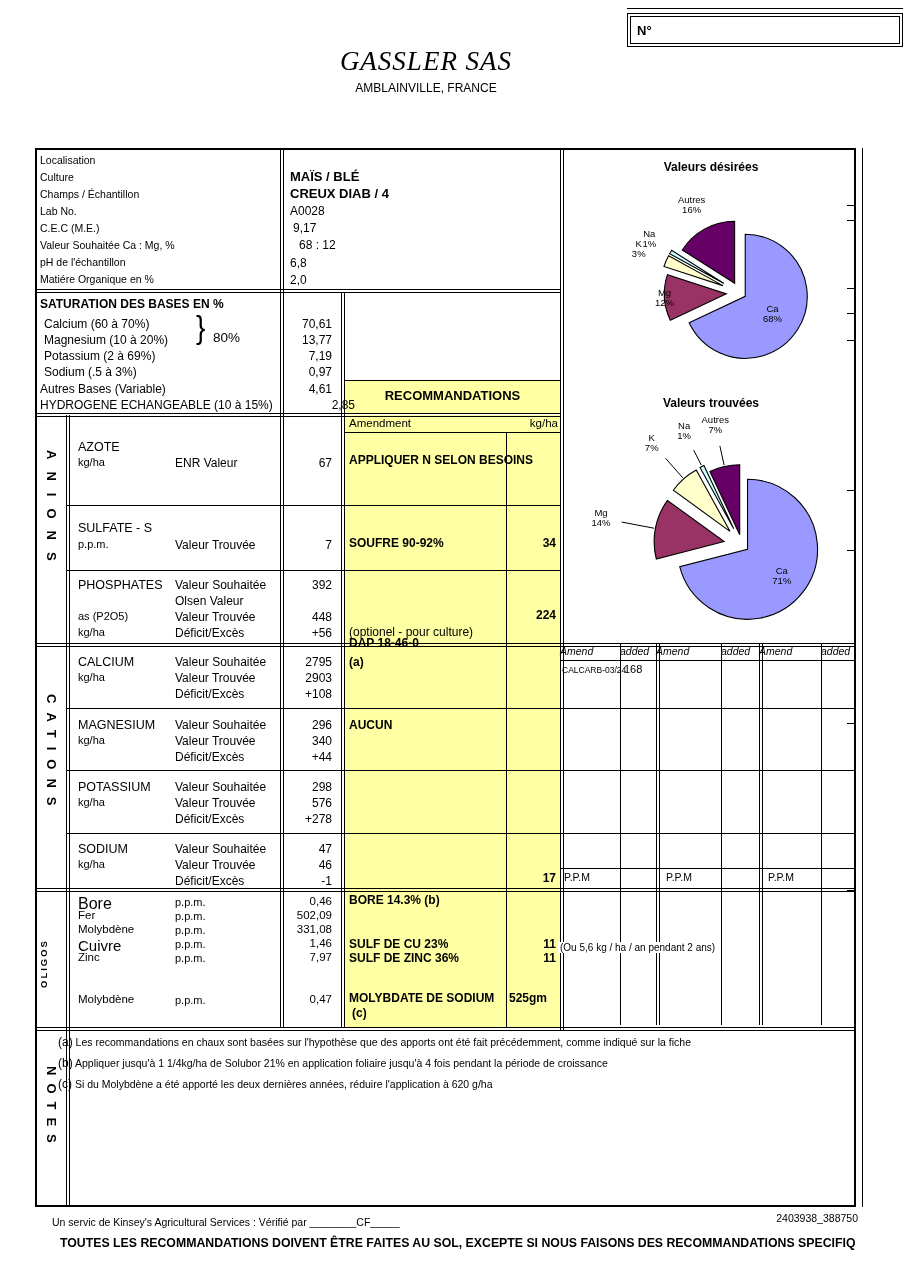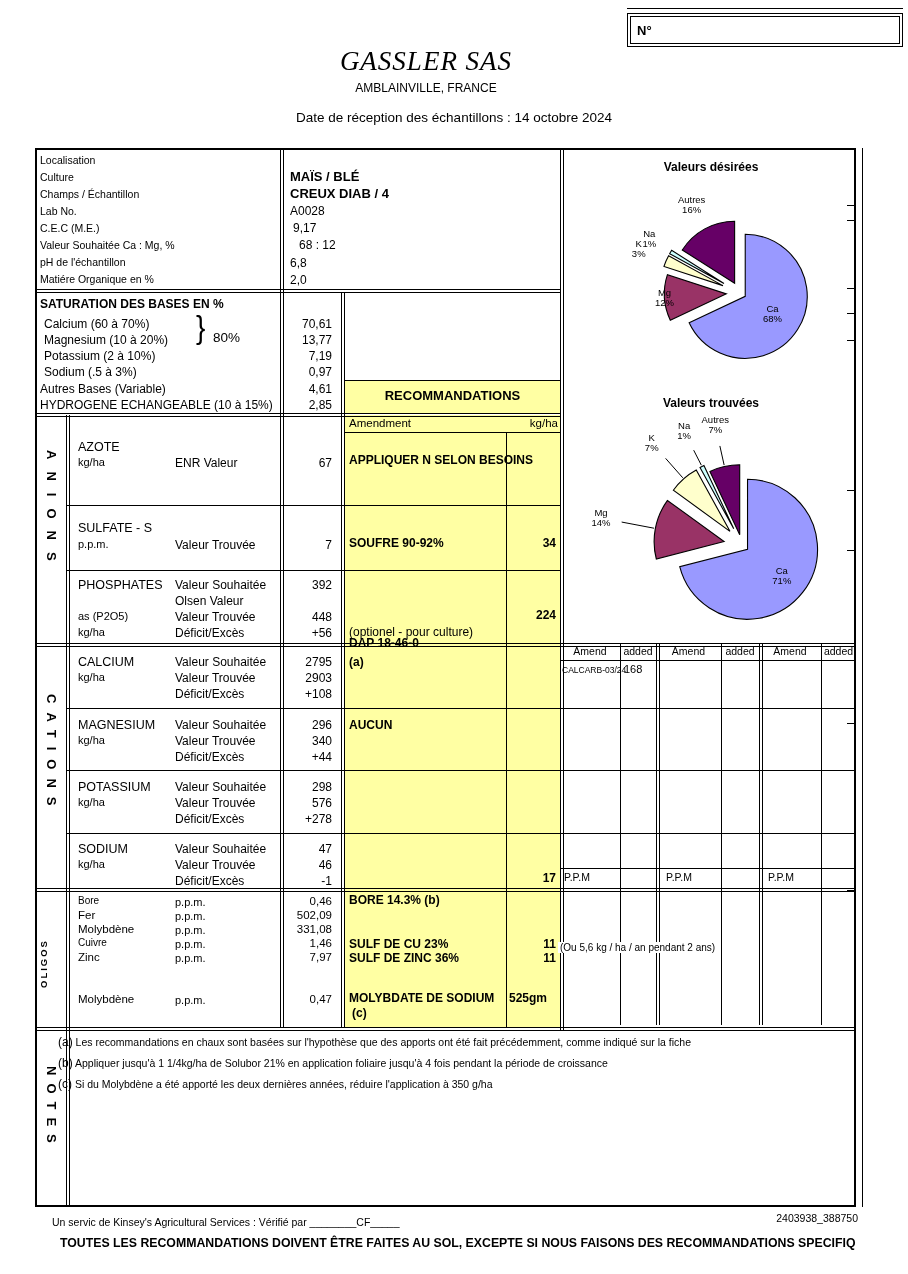--- a/index.html
+++ b/index.html
@@ -14,21 +14,21 @@
   .lbl{position:absolute;font-size:10.5px;white-space:nowrap;}
   .t12{position:absolute;font-size:12px;white-space:nowrap;}
   .t125{position:absolute;font-size:12.5px;white-space:nowrap;}
   .t11{position:absolute;font-size:11px;white-space:nowrap;}
   .bold{font-weight:bold;}
   .num{position:absolute;left:250px;width:82px;text-align:right;font-size:12px;white-space:nowrap;}
   .rec{position:absolute;font-size:12px;font-weight:bold;white-space:nowrap;}
   .recval{position:absolute;left:506px;width:50px;text-align:right;font-size:12px;font-weight:bold;}
   .vtext{position:absolute;writing-mode:vertical-rl;font-weight:bold;white-space:nowrap;}
   .vtext-flip{position:absolute;writing-mode:vertical-rl;transform:rotate(180deg);font-weight:bold;white-space:nowrap;}
-  .thc{position:absolute;font-size:10.5px;text-align:center;white-space:nowrap;}
+  .thc{position:absolute;font-size:10.5px;text-align:left;white-space:nowrap;font-style:italic;}
   .center{text-align:center;}
   .tick{position:absolute;left:847px;width:9px;border-top:1px solid #000;}
   #idbox{position:absolute;left:627px;top:13px;width:276px;height:34px;border:4px double #000;
          display:flex;align-items:stretch;box-sizing:border-box;background:#fff;}
   #idbox .nsign{display:flex;align-items:center;padding:0 4px 0 6px;font-weight:bold;font-size:13px;}
   #idbox .idyellow{flex:1;background:#ffff99;display:flex;align-items:center;border-left:1px solid #000;padding-left:4px;}
   #idbox .idlabel{font-weight:bold;font-size:13.5px;}
   #idbox .idvalue{font-size:14px;margin-left:10px;}
   .notes-line{position:absolute;font-size:10.5px;white-space:nowrap;}
   .notes-line .ntag{font-size:12px;}
@@ -39,21 +39,20 @@
 
 <div id="page">
 
   <div class="hline" style="left:627px;top:8px;width:276px;"></div>
   <div id="idbox">
     <span class="nsign">N°</span>
   </div>
 
   <div class="abs center" style="left:0;top:46px;width:852px;font-family:'Liberation Serif',serif;font-style:italic;font-size:27px;letter-spacing:1px;">GASSLER SAS</div>
   <div class="abs center" style="left:0;top:81px;width:852px;font-size:12px;">AMBLAINVILLE, FRANCE</div>
-  <div class="abs center" style="left:0;top:110px;width:908px;font-size:13.5px;">Date de réception des échantillons : 14 octobre 2024</div>
 
   <div class="abs" style="left:35px;top:148px;width:821px;height:1059px;border:2px solid #000;box-sizing:border-box;"></div>
   <div class="vline" style="left:862px;top:148px;height:1059px;"></div>
   <div class="tick" style="top:205px;"></div>
   <div class="tick" style="top:220px;"></div>
   <div class="tick" style="top:288px;"></div>
   <div class="tick" style="top:313px;"></div>
   <div class="tick" style="top:340px;"></div>
   <div class="tick" style="top:490px;"></div>
   <div class="tick" style="top:550px;"></div>
@@ -104,30 +103,30 @@
   <div class="t12 bold" style="left:290px;top:186px;font-size:13px;">CREUX DIAB / 4</div>
   <div class="t12" style="left:290px;top:204px;">A0028</div>
   <div class="t12" style="left:293px;top:221px;">9,17</div>
   <div class="t12" style="left:299px;top:238px;">68 : 12</div>
   <div class="t12" style="left:290px;top:256px;">6,8</div>
   <div class="t12" style="left:290px;top:273px;">2,0</div>
 
   <div class="t12 bold" style="left:40px;top:297px;">SATURATION DES BASES EN %</div>
   <div class="t12" style="left:44px;top:317px;">Calcium (60 à 70%)</div>
   <div class="t12" style="left:44px;top:333px;">Magnesium (10 à 20%)</div>
-  <div class="t12" style="left:44px;top:349px;">Potassium (2 à 10%)</div>
+  <div class="t12" style="left:44px;top:349px;">Potassium (2 à 69%)</div>
   <div class="t12" style="left:44px;top:365px;">Sodium (.5 à 3%)</div>
   <div class="t12" style="left:40px;top:382px;">Autres Bases (Variable)</div>
   <div class="t12" style="left:40px;top:398px;">HYDROGENE ECHANGEABLE (10 à 15%)</div>
   <div class="num" style="top:317px;">70,61</div>
   <div class="num" style="top:333px;">13,77</div>
   <div class="num" style="top:349px;">7,19</div>
   <div class="num" style="top:365px;">0,97</div>
   <div class="num" style="top:382px;">4,61</div>
-  <div class="num" style="top:398px;">2,85</div>
+  <div class="num" style="top:398px;margin-left:23px;">2,85</div>
   <div class="abs" style="left:196px;top:312px;font-size:28px;transform:scaleY(1.1);">}</div>
   <div class="abs" style="left:213px;top:330px;font-size:13.5px;">80%</div>
 
   <div class="abs center bold" style="left:345px;top:388px;width:215px;font-size:13px;">RECOMMANDATIONS</div>
   <div class="abs" style="left:349px;top:417px;font-size:11.5px;">Amendment</div>
   <div class="abs" style="left:470px;top:417px;width:88px;text-align:right;font-size:11.5px;">kg/ha</div>
 
   <div class="vtext" style="left:44px;top:450px;height:168px;font-size:13px;letter-spacing:12px;">ANIONS</div>
 
   <div class="t125" style="left:78px;top:440px;">AZOTE</div>
@@ -204,24 +203,24 @@
   <div class="thc" style="left:759px;top:645px;width:62px;">Amend</div>
   <div class="thc" style="left:821px;top:645px;width:35px;">added</div>
   <div class="abs" style="left:562px;top:665px;font-size:8.5px;white-space:nowrap;">CALCARB-03/24</div>
   <div class="abs" style="left:624px;top:663px;font-size:11px;">168</div>
   <div class="abs" style="left:564px;top:871px;font-size:10.5px;">P.P.M</div>
   <div class="abs" style="left:666px;top:871px;font-size:10.5px;">P.P.M</div>
   <div class="abs" style="left:768px;top:871px;font-size:10.5px;">P.P.M</div>
 
   <div class="vtext-flip" style="left:38px;top:936px;height:52px;font-size:9.5px;letter-spacing:2px;">OLIGOS</div>
 
-  <div class="t11" style="left:78px;top:895px;font-size:10px;">Bore</div>
+  <div class="t11" style="left:78px;top:895px;font-size:16px;">Bore</div>
   <div class="t11" style="left:78px;top:909px;font-size:11.5px;">Fer</div>
   <div class="t11" style="left:78px;top:923px;font-size:11.5px;">Molybdène</div>
-  <div class="t11" style="left:78px;top:937px;font-size:10px;">Cuivre</div>
+  <div class="t11" style="left:78px;top:937px;font-size:15px;">Cuivre</div>
   <div class="t11" style="left:78px;top:951px;font-size:11.5px;">Zinc</div>
   <div class="t11" style="left:78px;top:993px;font-size:11.5px;">Molybdène</div>
   <div class="t11" style="left:175px;top:896px;">p.p.m.</div>
   <div class="t11" style="left:175px;top:910px;">p.p.m.</div>
   <div class="t11" style="left:175px;top:924px;">p.p.m.</div>
   <div class="t11" style="left:175px;top:938px;">p.p.m.</div>
   <div class="t11" style="left:175px;top:952px;">p.p.m.</div>
   <div class="t11" style="left:175px;top:994px;">p.p.m.</div>
   <div class="num" style="top:895px;font-size:11.5px;">0,46</div>
   <div class="num" style="top:909px;font-size:11.5px;">502,09</div>
@@ -245,21 +244,21 @@
   <div class="notes-line" style="left:58px;top:1035px;">
     <span class="ntag">(a)</span>
     <span>Les recommandations en chaux sont basées sur l'hypothèse que des apports ont été fait précédemment, comme indiqué sur la fiche</span>
   </div>
   <div class="notes-line" style="left:58px;top:1056px;">
     <span class="ntag">(b)</span>
     <span>Appliquer jusqu'à 1 1/4kg/ha de Solubor 21% en application foliaire jusqu'à 4 fois pendant la période de croissance</span>
   </div>
   <div class="notes-line" style="left:58px;top:1077px;">
     <span class="ntag">(c)</span>
-    <span>Si du Molybdène a été apporté les deux dernières années, réduire l'application à 350 g/ha</span>
+    <span>Si du Molybdène a été apporté les deux dernières années, réduire l'application à 620 g/ha</span>
   </div>
 
   <div class="abs center bold" style="left:565px;top:160px;width:292px;font-size:12px;">Valeurs désirées</div>
   <svg class="abs" style="left:565px;top:178px;" width="292" height="215">
       <path d="M 180.23 118.32 L 180.23 56.32 A 62 62 0 1 1 124.14 144.72 Z" fill="#9999FF" stroke="#000" stroke-width="1.1"></path>
       <text x="207.45596545629746" y="133.59718199899262" text-anchor="middle" font-size="9.5" fill="#000"><tspan x="207.45596545629746">Ca</tspan><tspan x="207.45596545629746" dy="10">68%</tspan></text>
       <path d="M 161.39 115.86 L 105.29 142.25 A 62 62 0 0 1 102.42 96.70 Z" fill="#993366" stroke="#000" stroke-width="1.1"></path>
       <text x="99.50925826168555" y="117.74947489719732" text-anchor="middle" font-size="9.5" fill="#000"><tspan x="99.50925826168555">Mg</tspan><tspan x="99.50925826168555" dy="10">12%</tspan></text>
       <path d="M 157.93 107.61 L 98.96 88.45 A 62 62 0 0 1 103.60 77.74 Z" fill="#FFFFCC" stroke="#000" stroke-width="1.1"></path>
       <text x="73.7165995095158" y="69.17075878954569" text-anchor="middle" font-size="9.5" fill="#000"><tspan x="73.7165995095158">K</tspan><tspan x="73.7165995095158" dy="10">3%</tspan></text>

